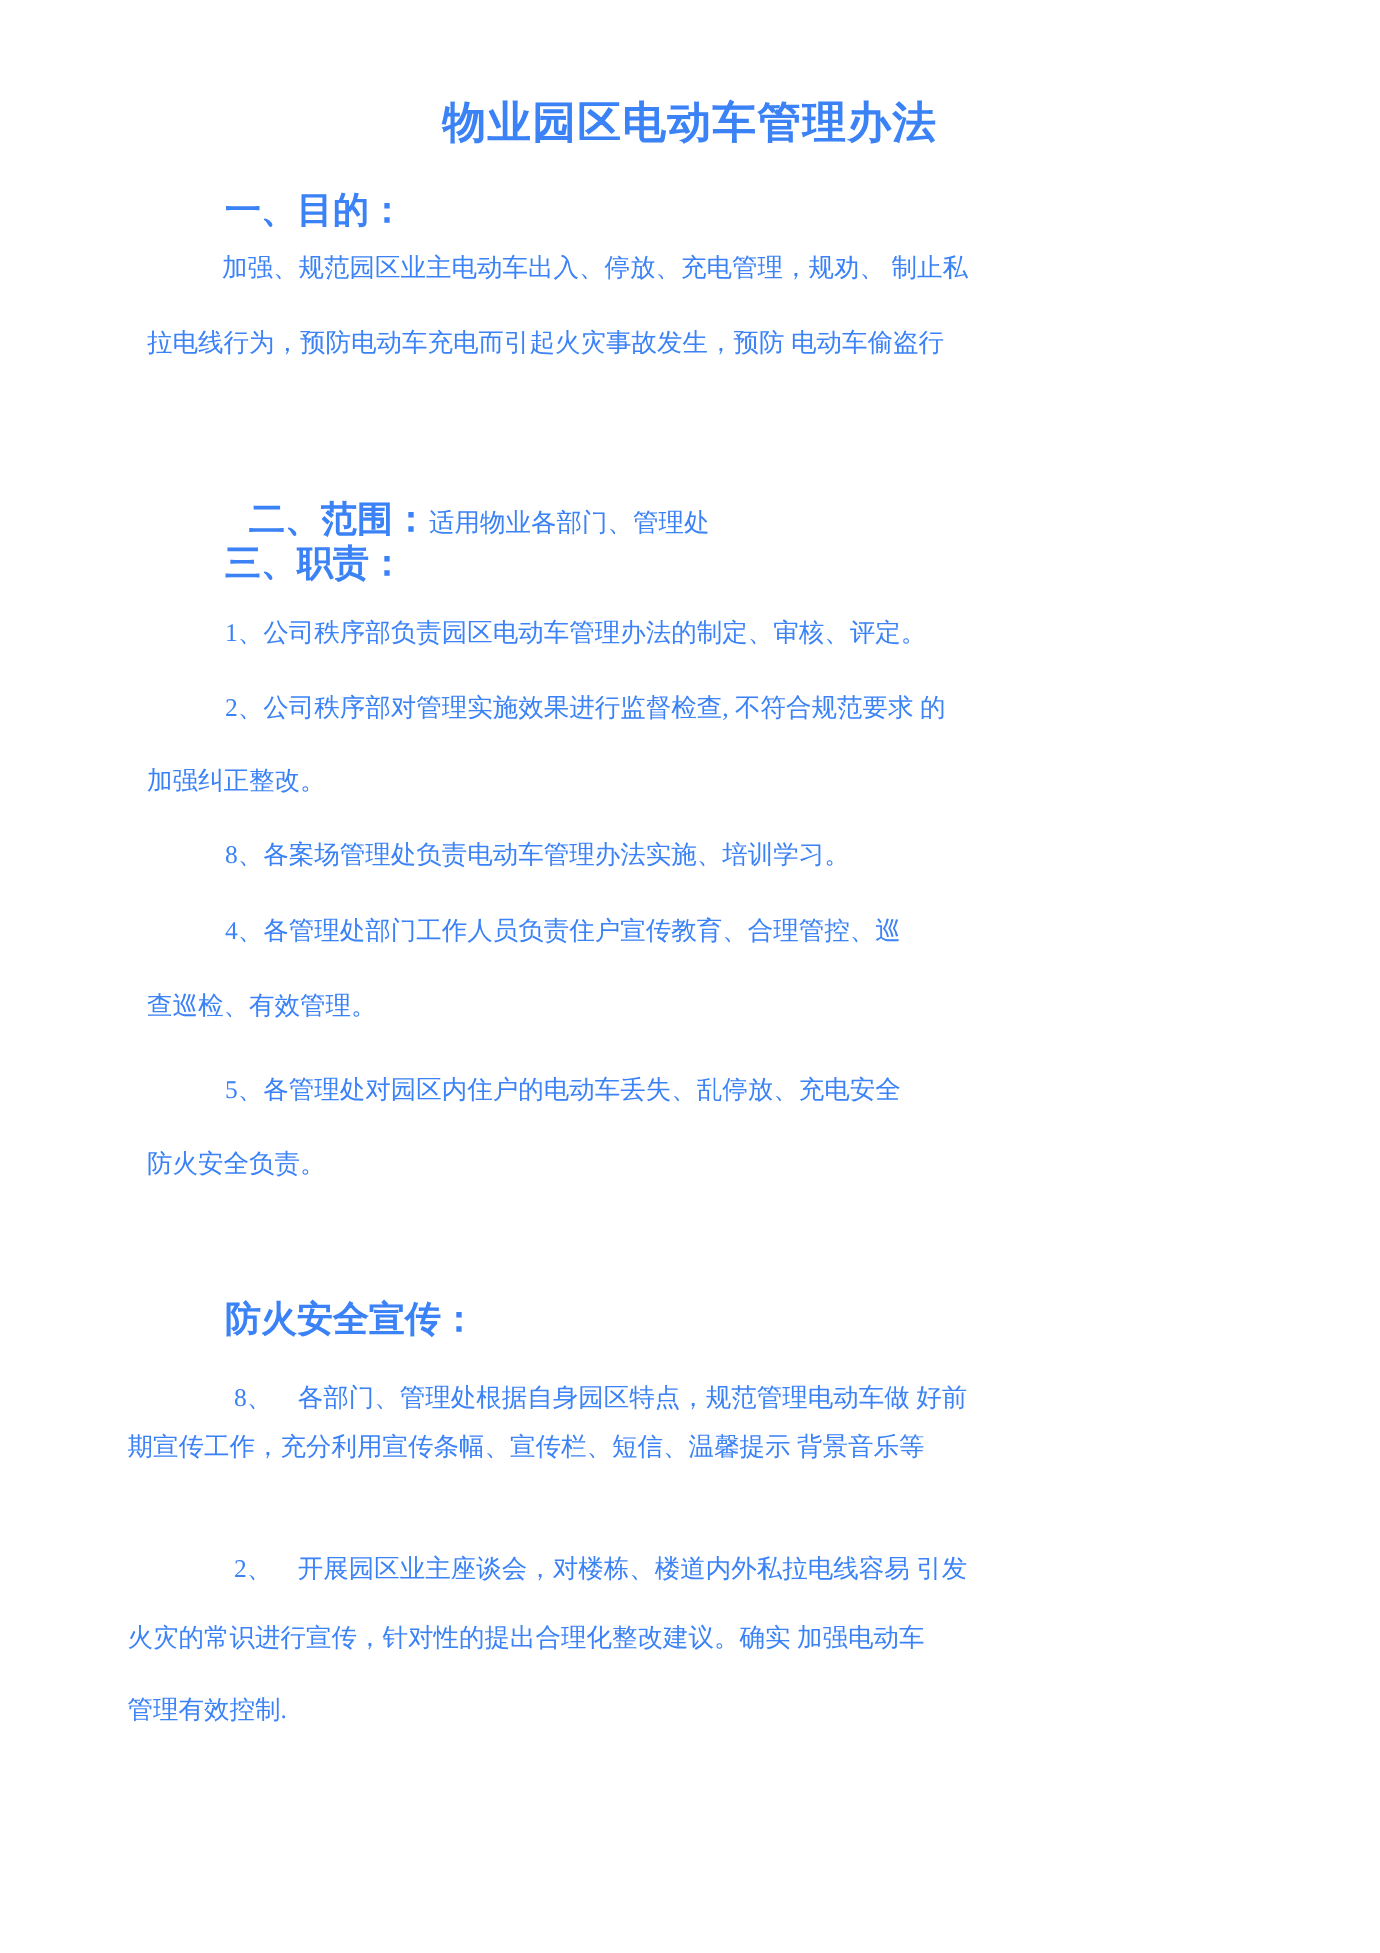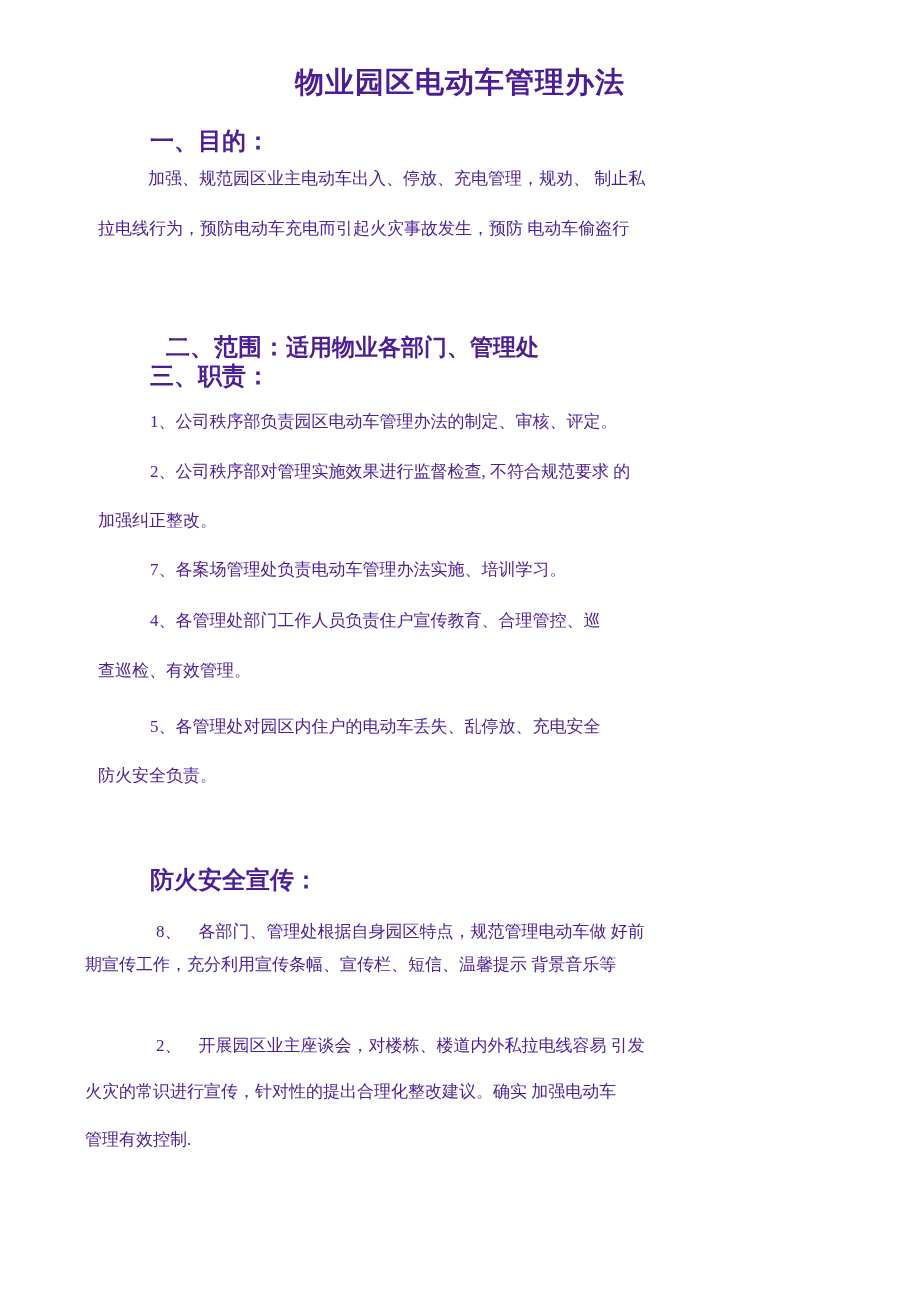--- a/index.html
+++ b/index.html
@@ -1,21 +1,21 @@
 <!DOCTYPE html>
 <html><head>
 <meta charset="utf-8">
 <style>
   html, body { margin: 0; padding: 0; background: #ffffff; }
   .page {
     position: relative;
     width: 920px;
     height: 1302px;
     background: #ffffff;
-    color: #4c1d95;
+    color: #3b82f6;
     overflow: hidden;
   }
   .ln {
     position: absolute;
     white-space: pre;
     line-height: 1.15;
   }
   .body-text {
     font-family: Liberation Serif, serif;
     font-size: 17px;
@@ -27,22 +27,22 @@
   .doc-title {
     left: 0;
     width: 100%;
     text-align: center;
     font-size: 29px;
     letter-spacing: 1px;
   }
   .h-sub { font-size: 24px; }
   .scope-rest {
     font-family: "Liberation Serif", "DejaVu Serif", serif;
-    font-weight: 700;
-    font-size: 23px;
+    font-weight: 400;
+    font-size: 17px;
   }
 </style>
 </head>
 <body>
 
 <div class="page">
 
   <div class="ln hei doc-title" style="top:66px;">物业园区电动车管理办法</div>
 
   <div class="ln hei h-sub" style="top:127px; left:150px;">一、目的：</div>
@@ -53,21 +53,21 @@
     <span class="hei h-sub">二、范围：</span><span class="scope-rest">适用物业各部门、管理处</span>
   </div>
 
   <div class="ln hei h-sub" style="top:362px; left:150px;">三、职责：</div>
 
   <div class="ln body-text" style="top:412px; left:150px;">1、公司秩序部负责园区电动车管理办法的制定、审核、评定。</div>
 
   <div class="ln body-text" style="top:462px; left:150px;">2、公司秩序部对管理实施效果进行监督检查, 不符合规范要求 的</div>
   <div class="ln body-text" style="top:511px; left:98px;">加强纠正整改。</div>
 
-  <div class="ln body-text" style="top:560px; left:150px;">7、各案场管理处负责电动车管理办法实施、培训学习。</div>
+  <div class="ln body-text" style="top:560px; left:150px;">8、各案场管理处负责电动车管理办法实施、培训学习。</div>
 
   <div class="ln body-text" style="top:611px; left:150px;">4、各管理处部门工作人员负责住户宣传教育、合理管控、巡</div>
   <div class="ln body-text" style="top:661px; left:98px;">查巡检、有效管理。</div>
 
   <div class="ln body-text" style="top:717px; left:150px;">5、各管理处对园区内住户的电动车丢失、乱停放、充电安全</div>
   <div class="ln body-text" style="top:766px; left:98px;">防火安全负责。</div>
 
   <div class="ln hei h-sub" style="top:866px; left:150px;">防火安全宣传：</div>
 
   <div class="ln body-text" style="top:922px; left:156px;">8、　各部门、管理处根据自身园区特点，规范管理电动车做 好前</div>

